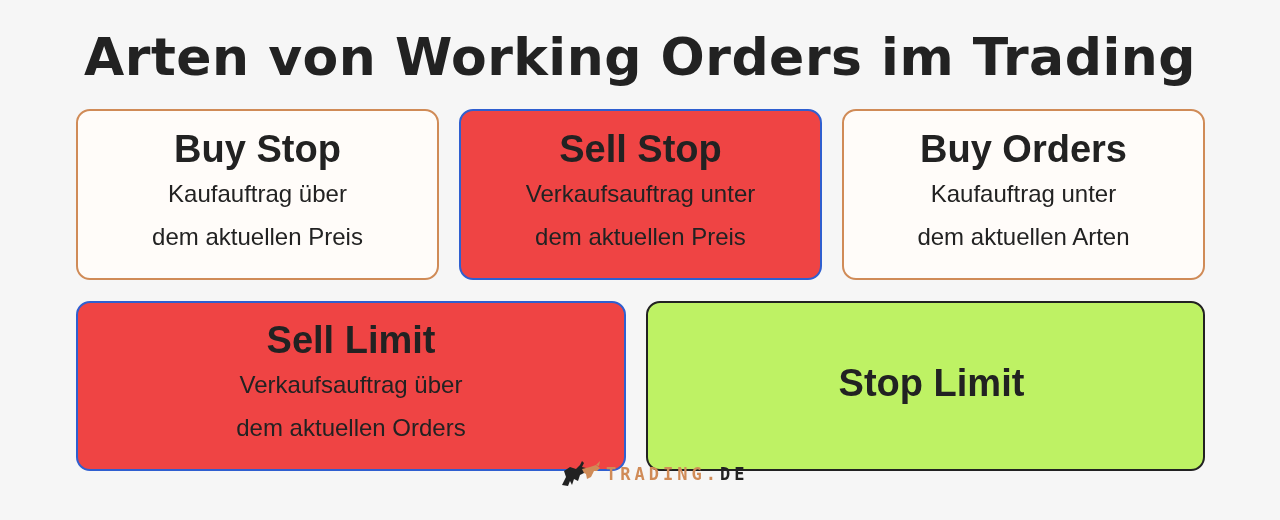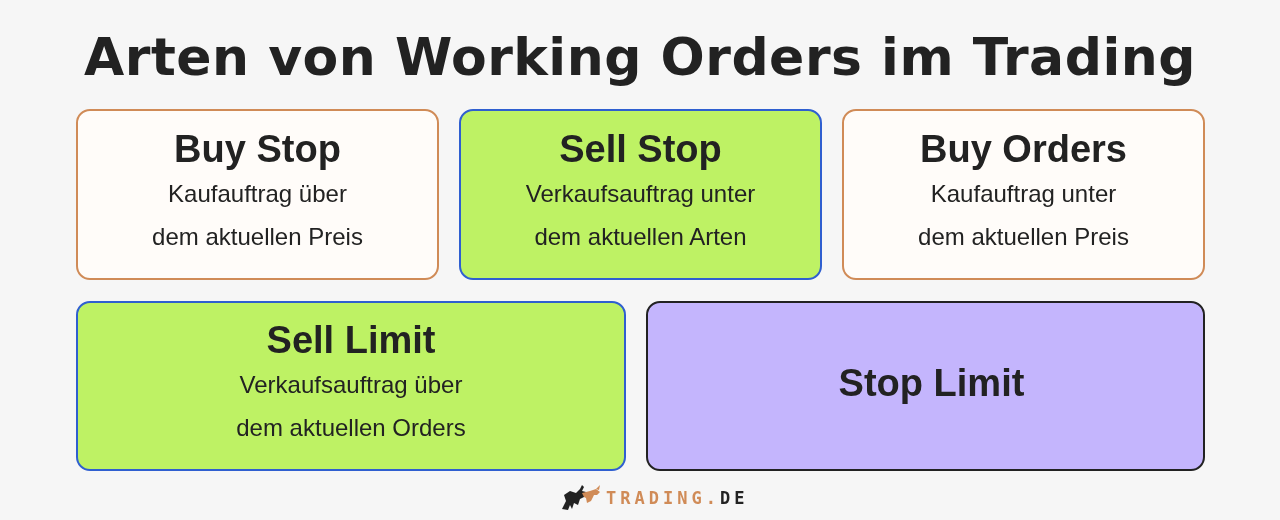--- a/index.html
+++ b/index.html
@@ -19,34 +19,34 @@
     }
     .box {
       position: absolute;
       box-sizing: border-box;
       border-radius: 14px;
       border: 2.5px solid #333;
       display: flex; flex-direction: column; align-items: center; justify-content: center;
       text-align: center;
     }
     .box.orange { border-color: #d08b57; background: #fffcf9; }
-    .box.blue { border-color: #2f5fd0; background: #bef264; }
-    .box.black { border-color: #222222; background: #c4b5fd; padding-left: 12px; }
+    .box.blue { border-color: #2f5fd0; background: #ef4444; }
+    .box.black { border-color: #222222; background: #bef264; padding-left: 12px; }
     .box-title {
       font-family: "Liberation Sans", sans-serif;
       font-weight: bold; font-size: 38px; line-height: 46px; color: #222;
       margin-top: -6px;
     }
     .box-desc {
       font-family: "Liberation Sans", sans-serif;
       font-size: 24px; line-height: 43px; color: #222;
       white-space: pre-line;
     }
     .logo {
-      position: absolute; left: 560px; top: 483px; height: 30px;
+      position: absolute; left: 560px; top: 459px; height: 30px;
       display: flex; align-items: center;
     }
     .logo svg { display: block; }
     .logo-text {
       font-family: "DejaVu Sans Mono", monospace;
       font-weight: bold; font-size: 17px; letter-spacing: 4px;
       margin-left: 2px;
     }
     .logo-main { color: #d08b57; }
     .logo-dot { color: #d08b57; }
@@ -59,27 +59,27 @@
 
 <div class="box orange" style="left:76px; top:109px; width:363px; height:171px;">
   <div class="box-title">Buy Stop</div>
   <div class="box-desc">Kaufauftrag über
 dem aktuellen Preis</div>
 </div>
 
 <div class="box blue" style="left:459px; top:109px; width:363px; height:171px;">
   <div class="box-title">Sell Stop</div>
   <div class="box-desc">Verkaufsauftrag unter
-dem aktuellen Arten</div>
+dem aktuellen Preis</div>
 </div>
 
 <div class="box orange" style="left:842px; top:109px; width:363px; height:171px;">
   <div class="box-title">Buy Orders</div>
   <div class="box-desc">Kaufauftrag unter
-dem aktuellen Preis</div>
+dem aktuellen Arten</div>
 </div>
 
 <div class="box blue" style="left:76px; top:301px; width:550px; height:170px;">
   <div class="box-title">Sell Limit</div>
   <div class="box-desc">Verkaufsauftrag über
 dem aktuellen Orders</div>
 </div>
 
 <div class="box black" style="left:646px; top:301px; width:559px; height:170px;">
   <div class="box-title">Stop Limit</div>

